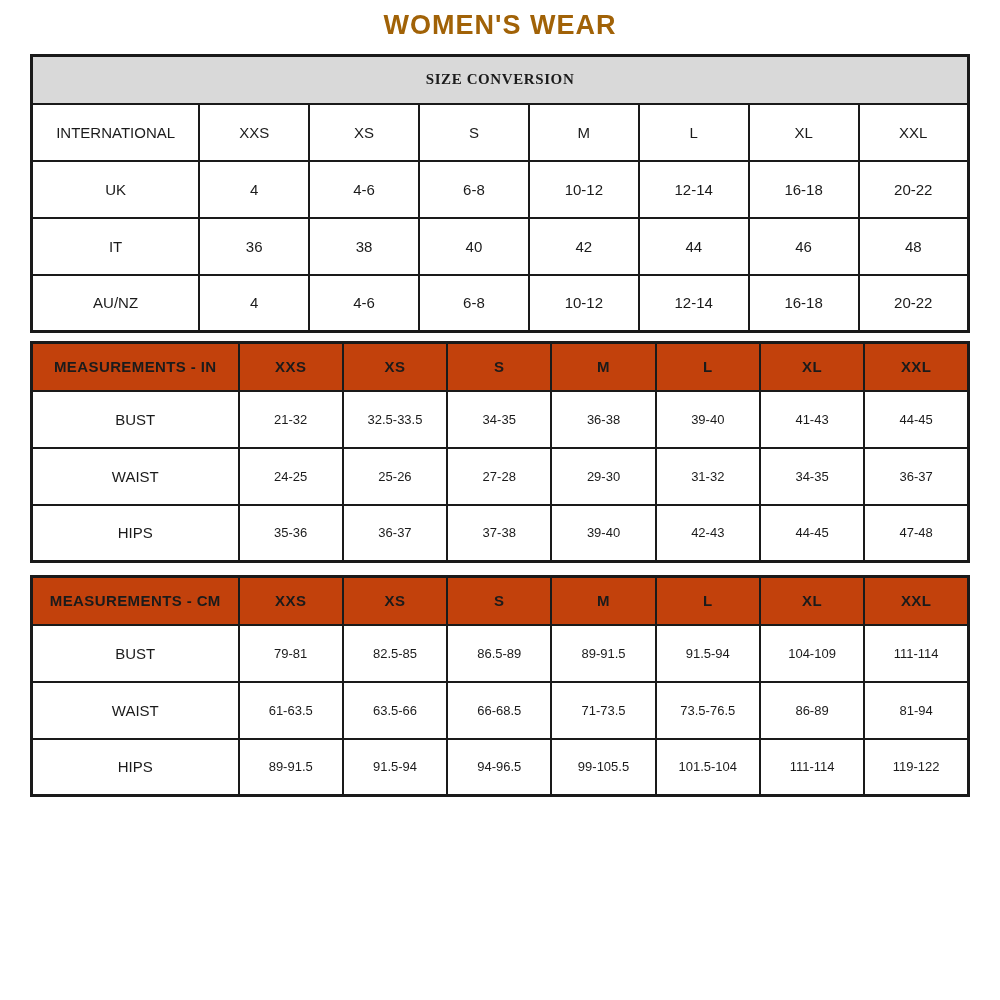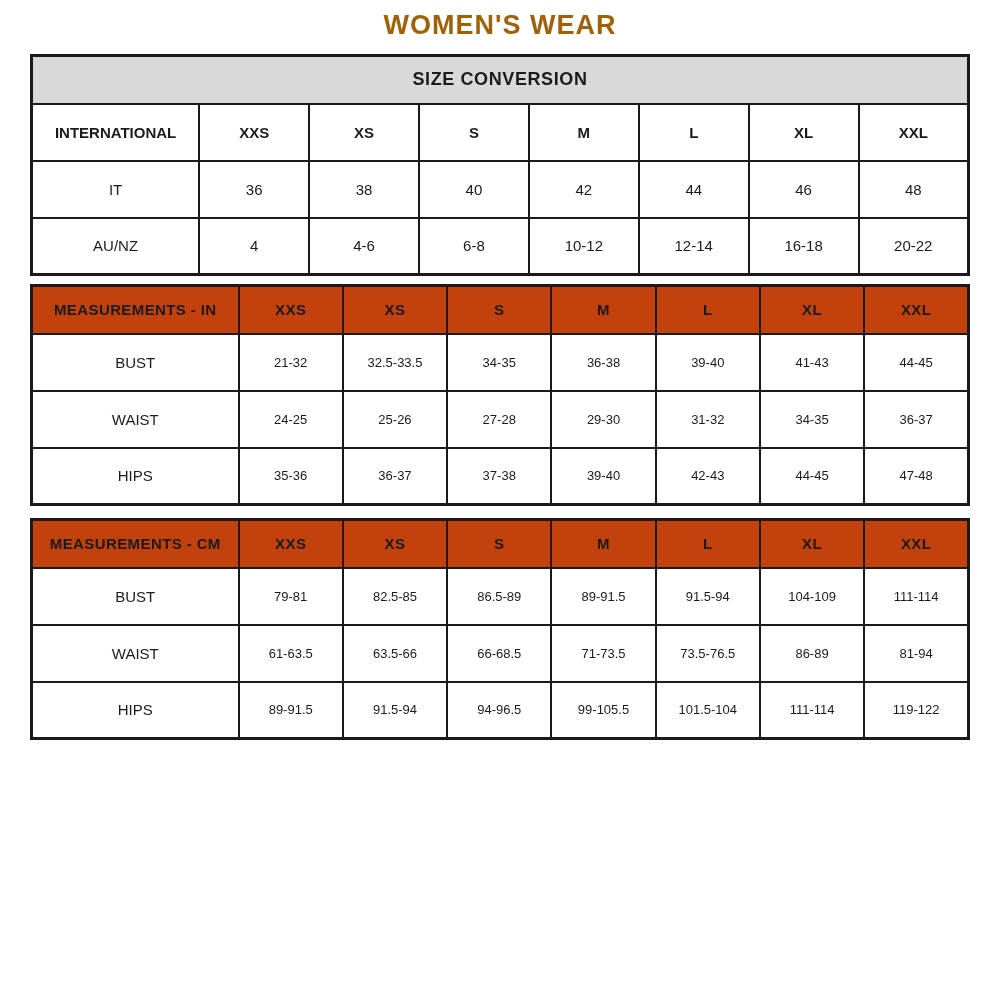--- a/index.html
+++ b/index.html
@@ -34,34 +34,35 @@
     vertical-align: middle;
     height: 57px;
     font-size: 15px;
     background: #ffffff;
     padding: 2px 4px;
     overflow: hidden;
   }
   td.banner {
     background: #d9d9d9;
     font-weight: 700;
-    font-size: 18px;
+    font-size: 15px;
     letter-spacing: 0.6px;
     height: 48px;
+    font-family: Liberation Serif, serif;
   }
   td.head-gray {
     background: #c2410c;
     font-weight: 700;
     font-size: 15px;
     letter-spacing: 0.4px;
     height: 48px;
   }
   td.head-plain {
     background: #ffffff;
-    font-weight: 700;
+    font-weight: 400;
     font-size: 15px;
     height: 57px;
   }
   td.row-label {
     font-size: 15px;
     font-weight: 400;
   }
   td.small-val {
     font-size: 13px;
   }
@@ -98,20 +99,30 @@
           <td class="head-plain">INTERNATIONAL</td>
           <td class="head-plain">XXS</td>
           <td class="head-plain">XS</td>
           <td class="head-plain">S</td>
           <td class="head-plain">M</td>
           <td class="head-plain">L</td>
           <td class="head-plain">XL</td>
           <td class="head-plain">XXL</td>
         </tr>
         <tr>
+          <td class="row-label">UK</td>
+          <td>4</td>
+          <td>4-6</td>
+          <td>6-8</td>
+          <td>10-12</td>
+          <td>12-14</td>
+          <td>16-18</td>
+          <td>20-22</td>
+        </tr>
+        <tr>
           <td class="row-label">IT</td>
           <td>36</td>
           <td>38</td>
           <td>40</td>
           <td>42</td>
           <td>44</td>
           <td>46</td>
           <td>48</td>
         </tr>
         <tr>

